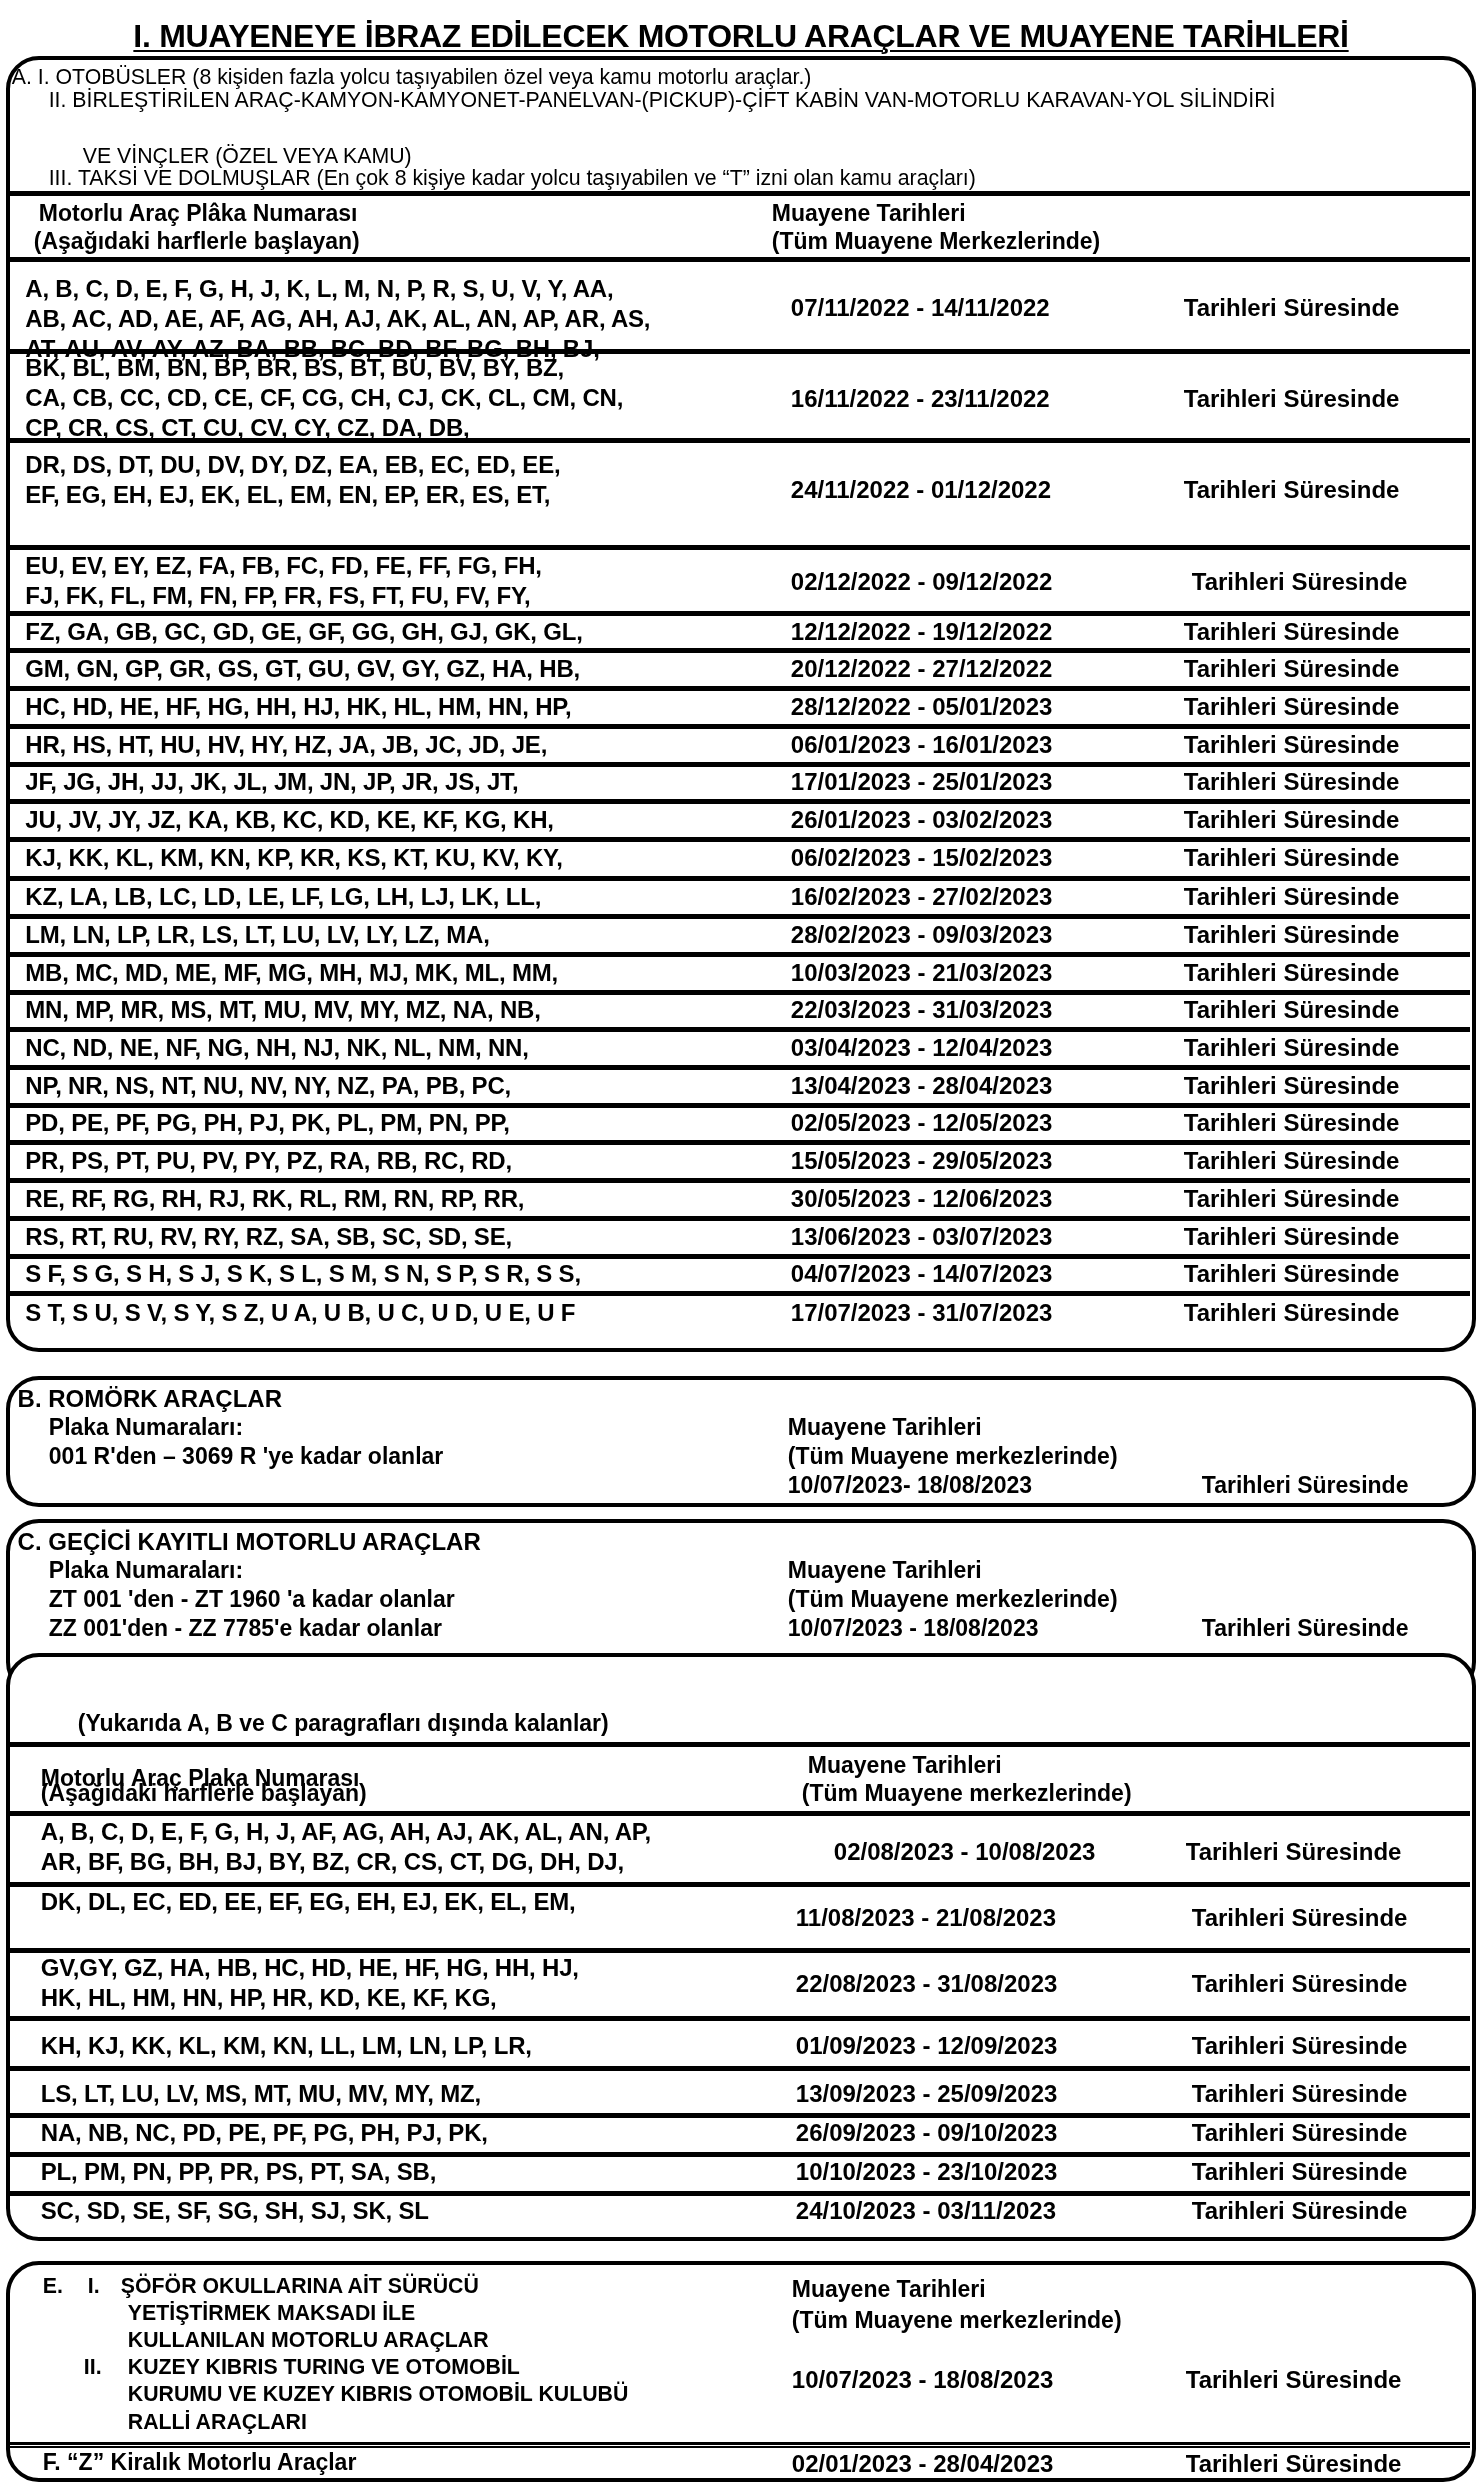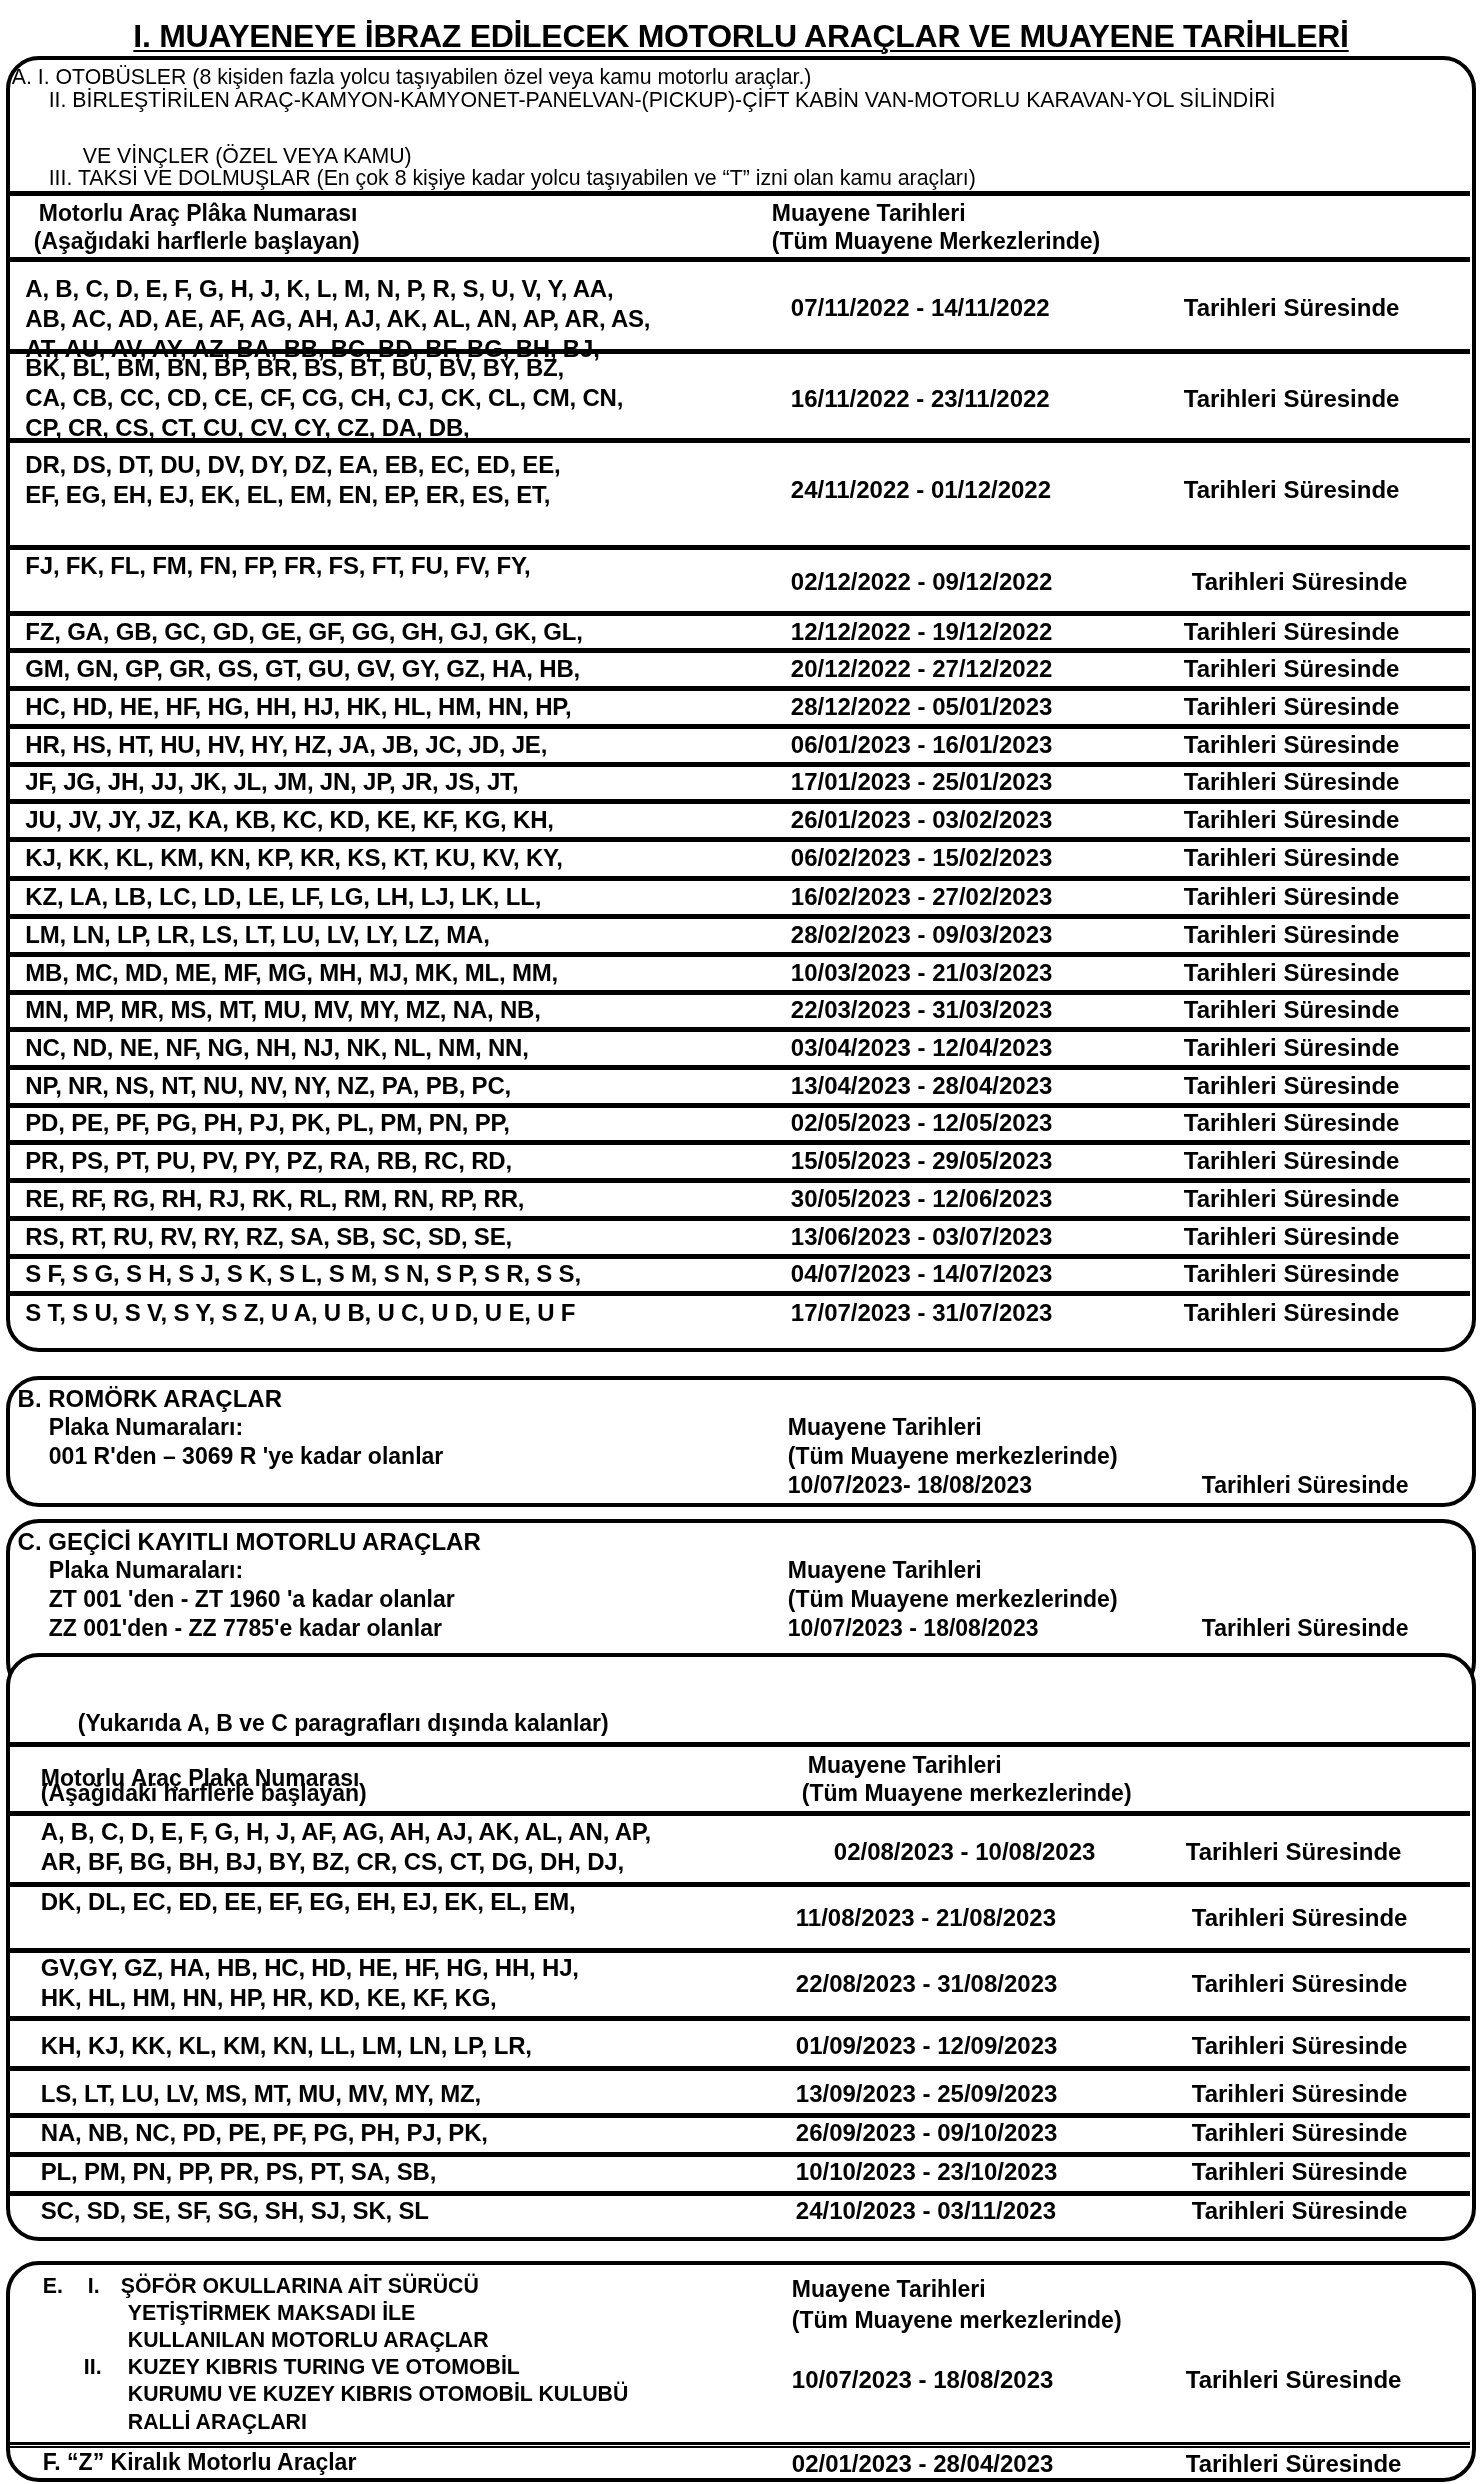--- a/index.html
+++ b/index.html
@@ -97,20 +97,21 @@
         <div>DR,  DS,  DT,  DU,  DV,  DY,  DZ,  EA,  EB,  EC,  ED,  EE,</div>
         <div>EF, EG, EH, EJ, EK, EL, EM, EN, EP, ER, ES, ET,</div>
       </div>
       <div class="row-cell-date" style="top:415px;">24/11/2022 - 01/12/2022</div>
       <div class="row-cell-status" style="top:415px;">Tarihleri Süresinde</div>
     </div>
     <div class="tbl-line" style="top:485px;"></div>
 
     <div>
       <div class="row-cell-left" style="top:491px;">
+        <div>EU,  EV,  EY,  EZ,  FA,  FB,  FC,  FD,  FE,  FF,  FG,  FH,</div>
         <div>FJ,  FK,  FL,  FM,  FN,  FP,  FR,  FS,  FT,  FU,  FV,  FY,</div>
       </div>
       <div class="row-cell-date" style="top:507px;">02/12/2022 - 09/12/2022</div>
       <div class="row-cell-status" style="top:507px; left:1182px;">Tarihleri Süresinde</div>
     </div>
     <div class="tbl-line" style="top:551px;"></div>
 
     <div>
         <div class="row-cell-left" style="top:557px;">FZ,  GA,  GB,  GC,  GD,  GE,  GF,  GG,  GH,  GJ,  GK,  GL,</div>
         <div class="row-cell-date" style="top:557px;">12/12/2022 - 19/12/2022</div>

